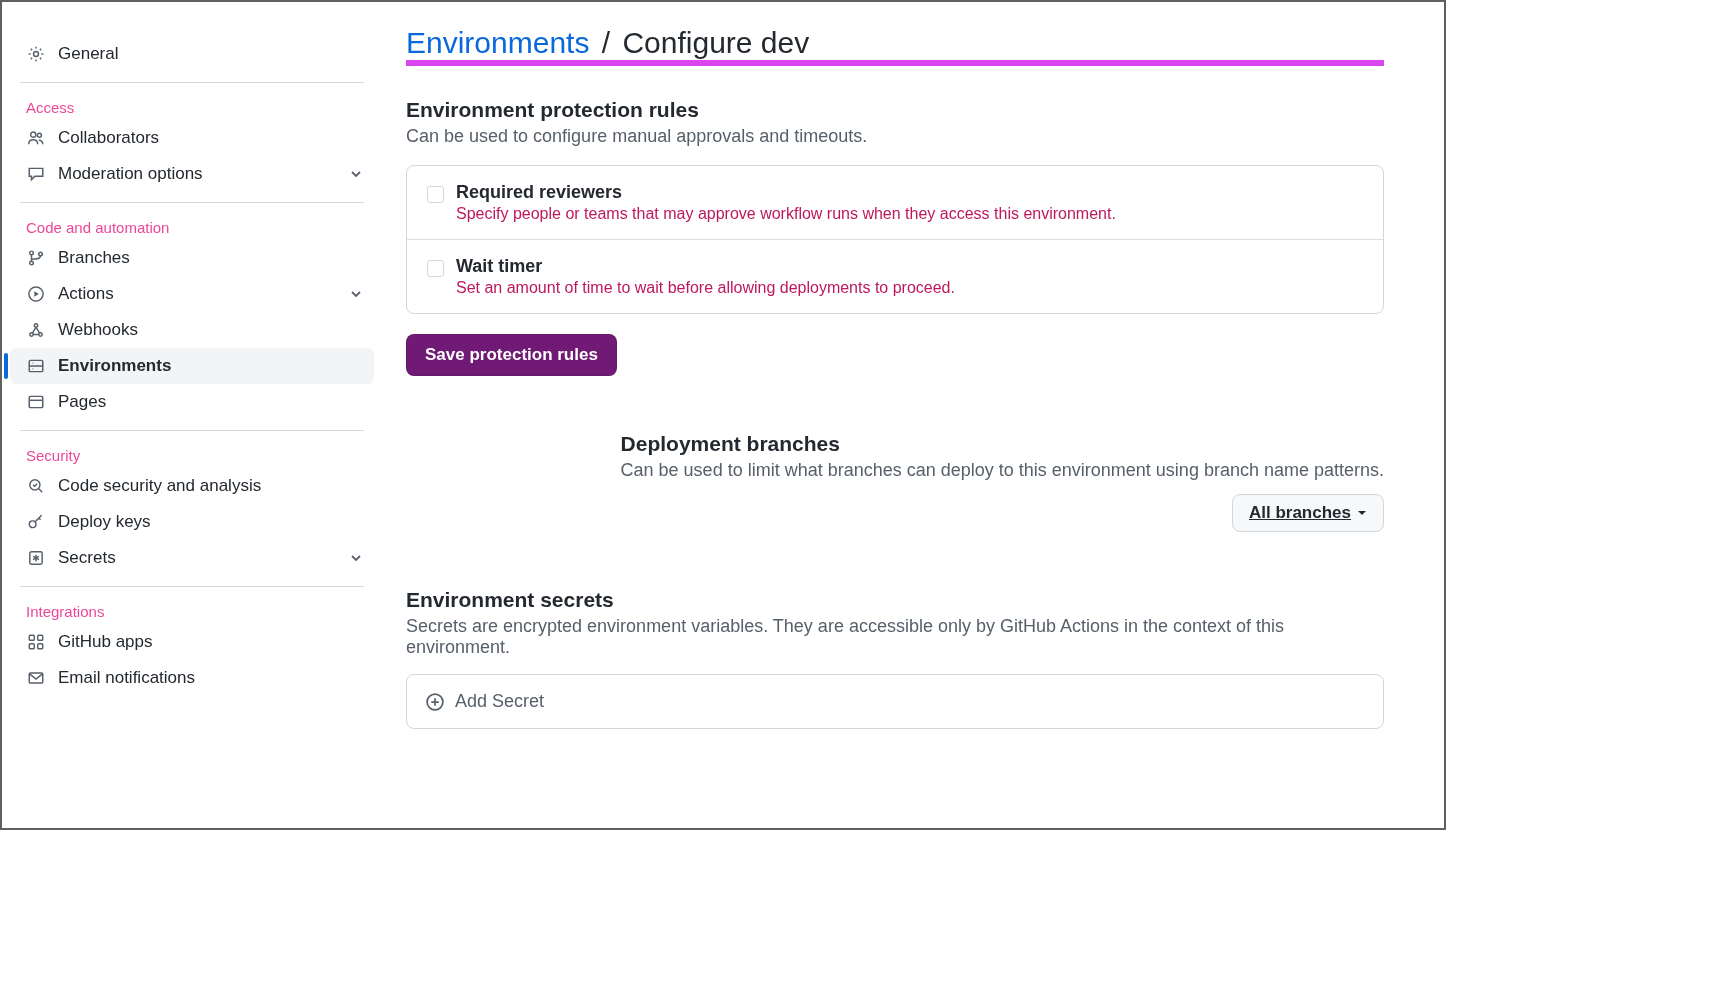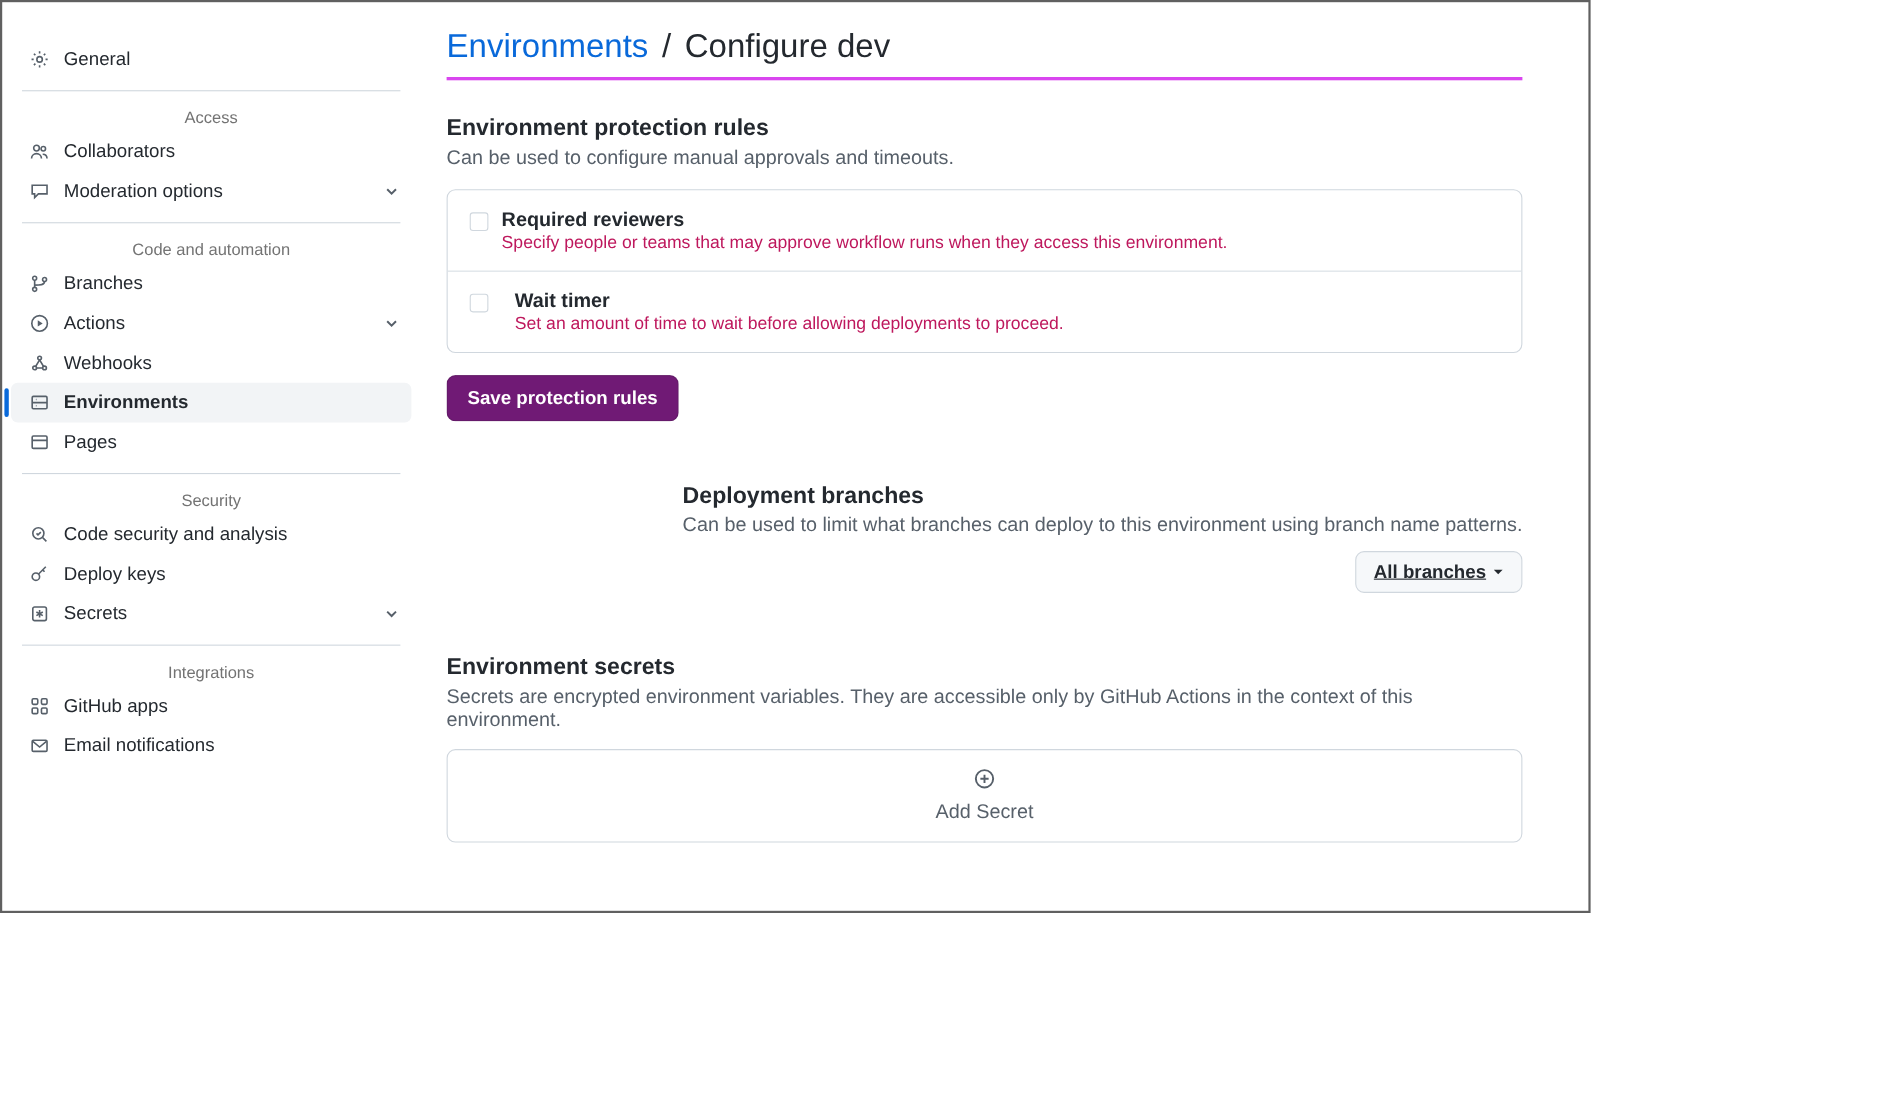--- a/index.html
+++ b/index.html
@@ -51,39 +51,37 @@
       align-items: center;
       justify-content: center;
       color: #57606a;
     }
     .sidebar-item .chevron {
       margin-left: auto;
       color: #57606a;
     }
     .sidebar-section-title {
       font-size: 15px;
-      color: #737373;
+      color: #ec4899;
       padding: 10px 16px 4px 16px;
       font-weight: 400;
-      text-align: center;
     }
     .sidebar-divider {
       border: none;
       border-top: 1px solid #d0d7de;
       margin: 10px 10px 6px 10px;
     }
     .main {
       flex: 1;
       padding: 24px 60px 24px 24px;
     }
     .breadcrumb {
       font-size: 30px;
       font-weight: 400;
-      padding-bottom: 10px;
-      border-bottom: 3px solid #d946ef;
+      border-bottom: 6px solid #d946ef;
       margin-bottom: 32px;
     }
     .breadcrumb .link { color: #0969da; }
     .breadcrumb .sep { color: #24292f; padding: 0 4px; }
     .section-title {
       font-size: 21px;
       font-weight: 600;
       margin-bottom: 4px;
     }
     .section-desc {
@@ -94,21 +92,21 @@
     .rule-box {
       border: 1px solid #d0d7de;
       border-radius: 8px;
       margin-bottom: 20px;
     }
     .rule-row {
       display: flex;
       align-items: flex-start;
       padding: 16px 20px;
     }
-    .rule-row + .rule-row { border-top: 1px solid #d8dee4; gap: 12px; }
+    .rule-row + .rule-row { border-top: 1px solid #d8dee4; }
     .rule-row input[type="checkbox"] {
       width: 17px;
       height: 17px;
       margin-top: 4px;
       margin-right: 12px;
       border-radius: 3px;
       border: 1px solid #d0d7de;
       cursor: pointer;
       appearance: none;
       background: #fff;
@@ -159,21 +157,20 @@
       border: 1px solid #d0d7de;
       border-radius: 8px;
       padding: 16px 18px;
       display: flex;
       align-items: center;
       gap: 10px;
       cursor: pointer;
       color: #57606a;
       font-size: 18px;
       margin-top: 16px;
-      flex-direction: column;
     }
     svg { display: block; }
   </style>
 </head>
 <body>
 
 <nav class="sidebar">
 
   <div class="sidebar-item">
     <span class="icon">

